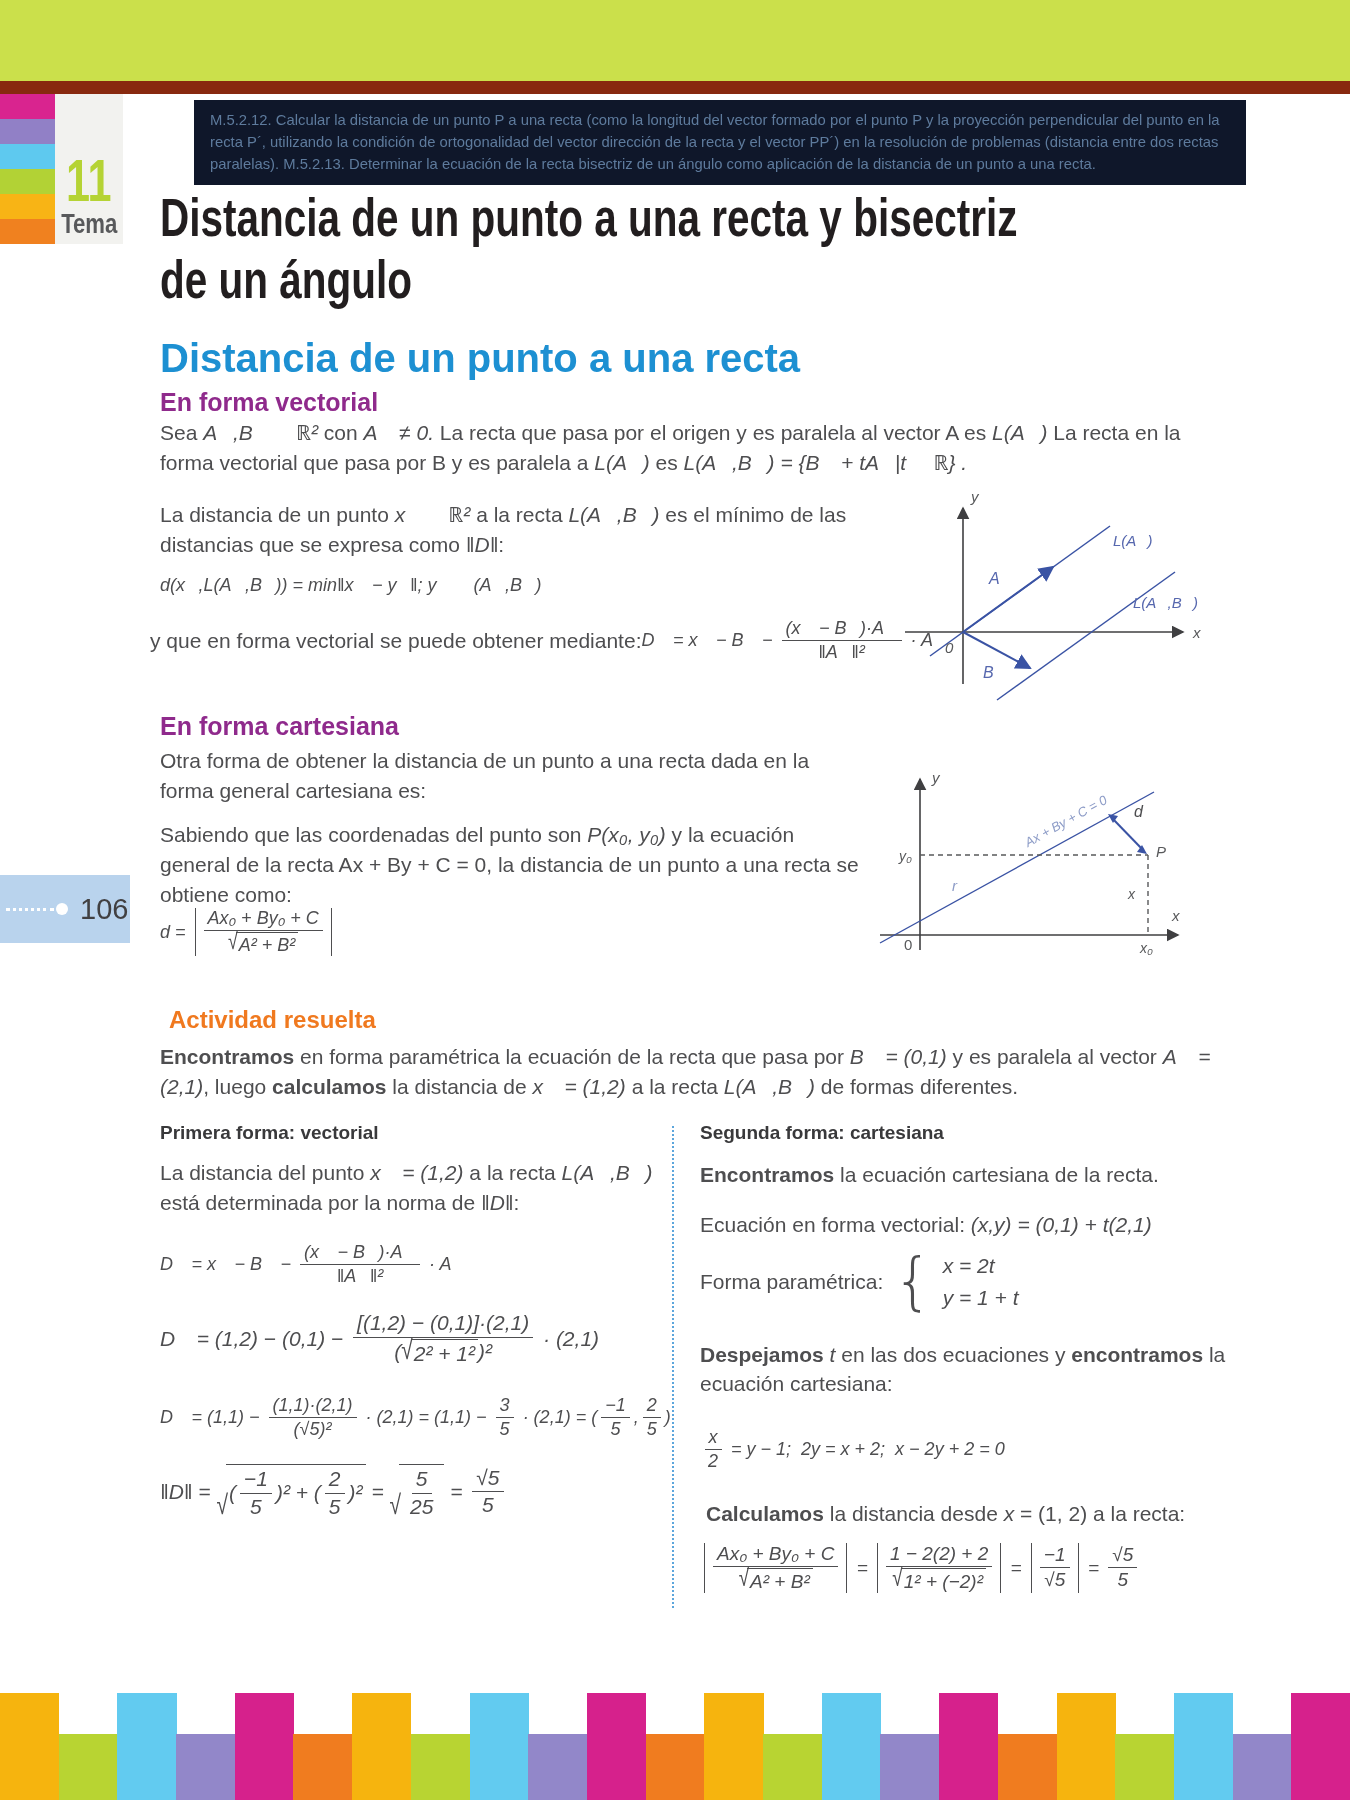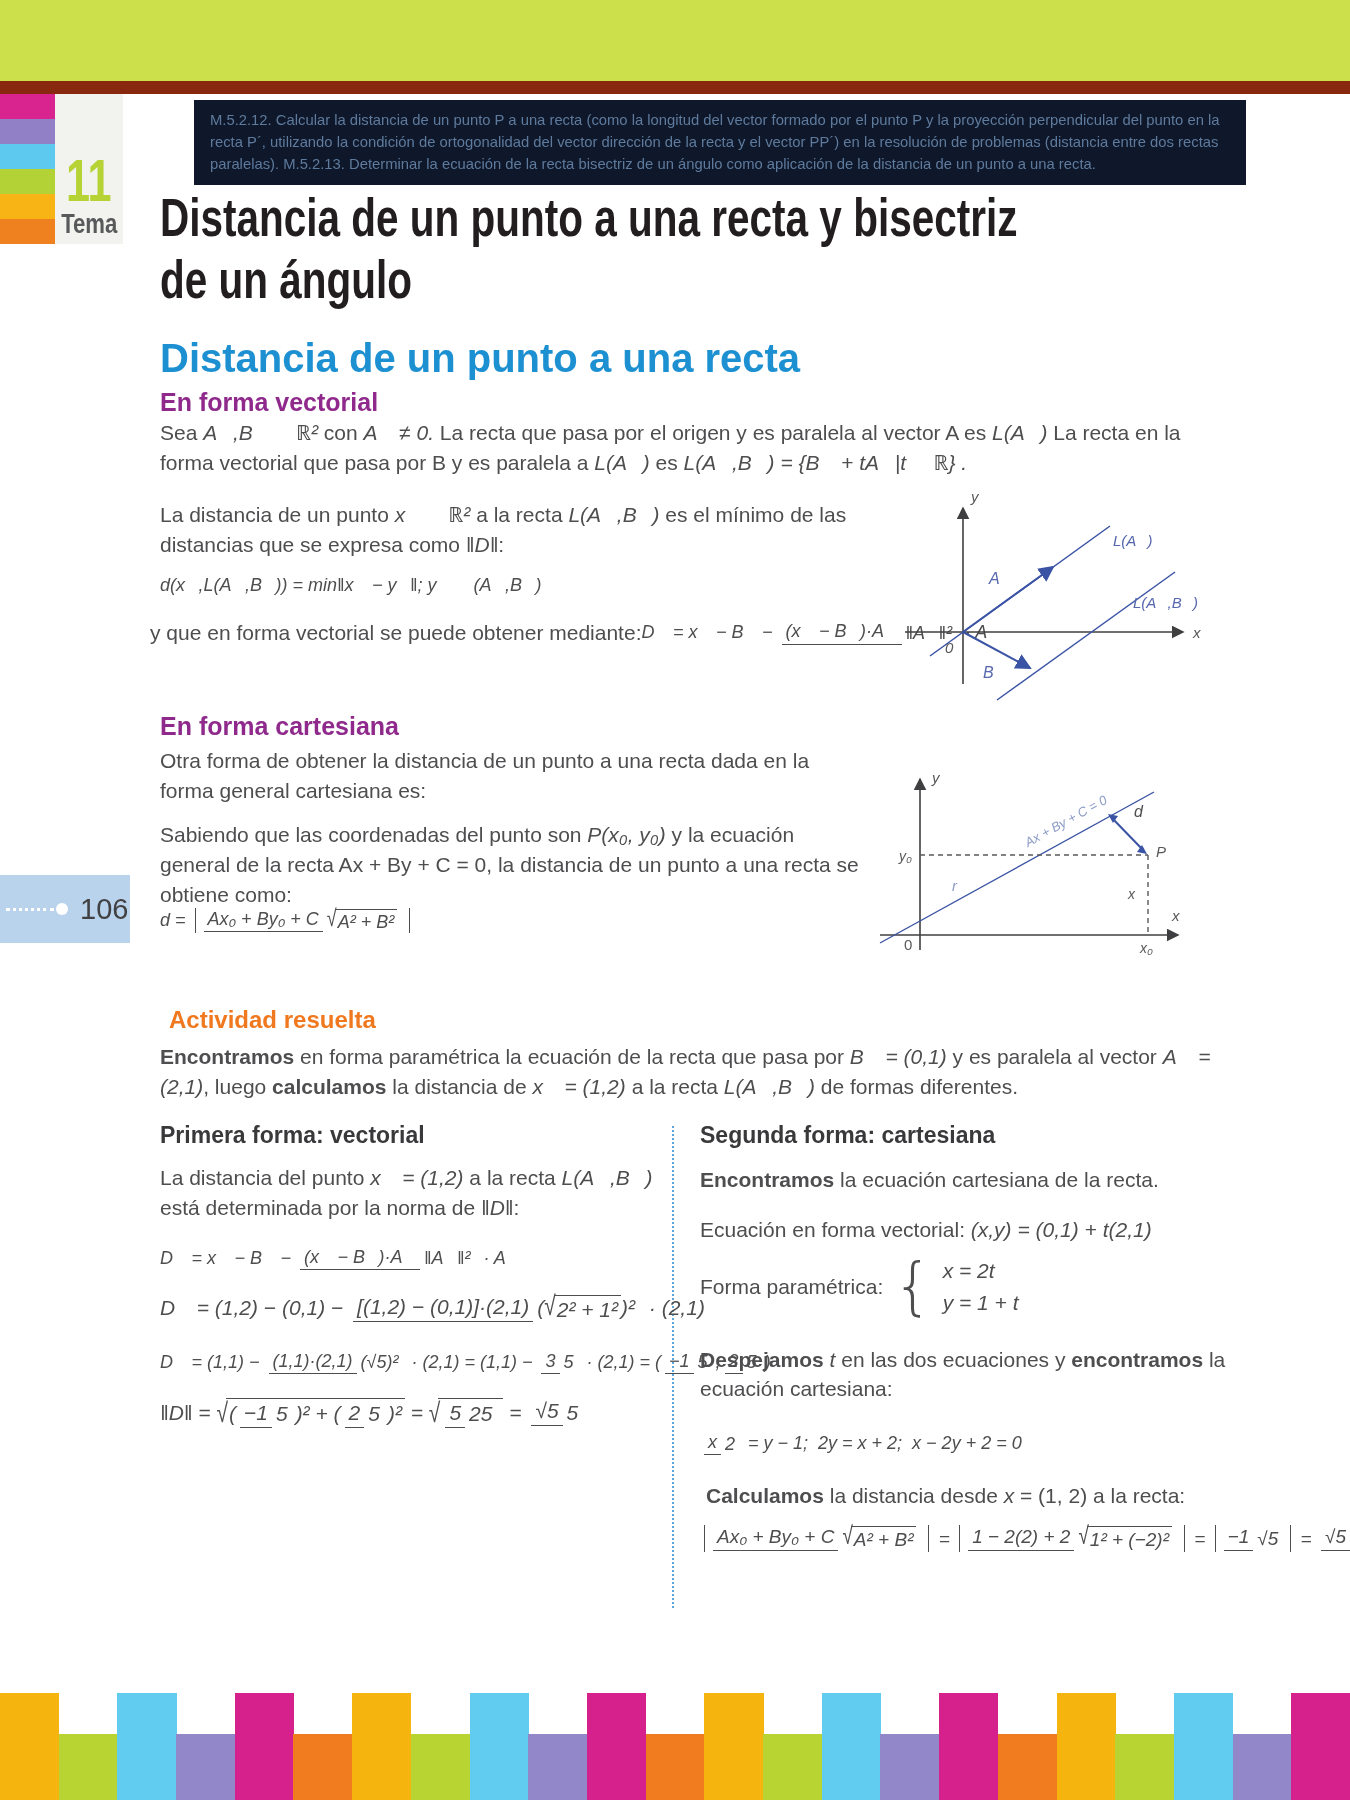--- a/index.html
+++ b/index.html
@@ -23,31 +23,31 @@
   
   .standards{left:160px;top:100px;width:1020px;background:#0f172a;color:#5e7b9d;
              font-size:14.8px;line-height:1.5;padding:9px 16px;margin-left:34px;}
 
   
   .page-title{left:160px;top:186px;width:1400px;font-size:54px;line-height:62px;font-weight:700;
               color:#221e1f;transform:scaleX(0.75);transform-origin:left top;letter-spacing:0;}
   .h-blue{left:160px;top:336px;font-size:40px;font-weight:700;color:#1d90d2;}
   .h-purple{font-size:25px;font-weight:700;color:#8f2a8c;}
   .h-orange{left:169px;top:1006px;font-size:24px;font-weight:700;color:#f0791f;}
-  .h-col{font-size:23px;font-weight:700;color:#39393b;}
+  .h-col{font-size:19px;font-weight:700;color:#39393b;}
 
   .para{font-size:21px;line-height:1.42;color:#4e4e50;}
   .rt-b{font-weight:700;}
   .rt-m{font-style:italic;}
   .rt-n{}
 
   
   .math{display:inline-flex;align-items:center;font-style:italic;color:#4e4e50;font-size:21px;flex-wrap:nowrap;white-space:pre;}
   .math .mtxt{white-space:pre;}
-  .frac{display:inline-flex;flex-direction:row;align-items:center;margin:0 4px;line-height:1.18;}
+  .frac{display:inline-flex;flex-direction:column;align-items:center;margin:0 4px;line-height:1.18;}
   .frac > .num{border-bottom:1.6px solid #4e4e50;padding:0 4px 1px;display:inline-flex;align-items:center;justify-content:center;}
   .frac > .den{padding:1px 4px 0;display:inline-flex;align-items:center;justify-content:center;}
   .sqrt{display:inline-flex;align-items:flex-end;}
   .sqrt > .rad{font-style:normal;transform:scaleY(1.3);transform-origin:center bottom;margin-right:-2px;}
   .sqrt > .radicand{border-top:1.6px solid #4e4e50;padding:2px 3px 0;display:inline-flex;align-items:center;}
   .absb{align-self:stretch;border-left:1.8px solid #4e4e50;margin:0 4px;width:0;}
   .math-lg{font-size:18px;}
   .math-sm{font-size:19px;}
   .math-xs{font-size:18px;}
 

